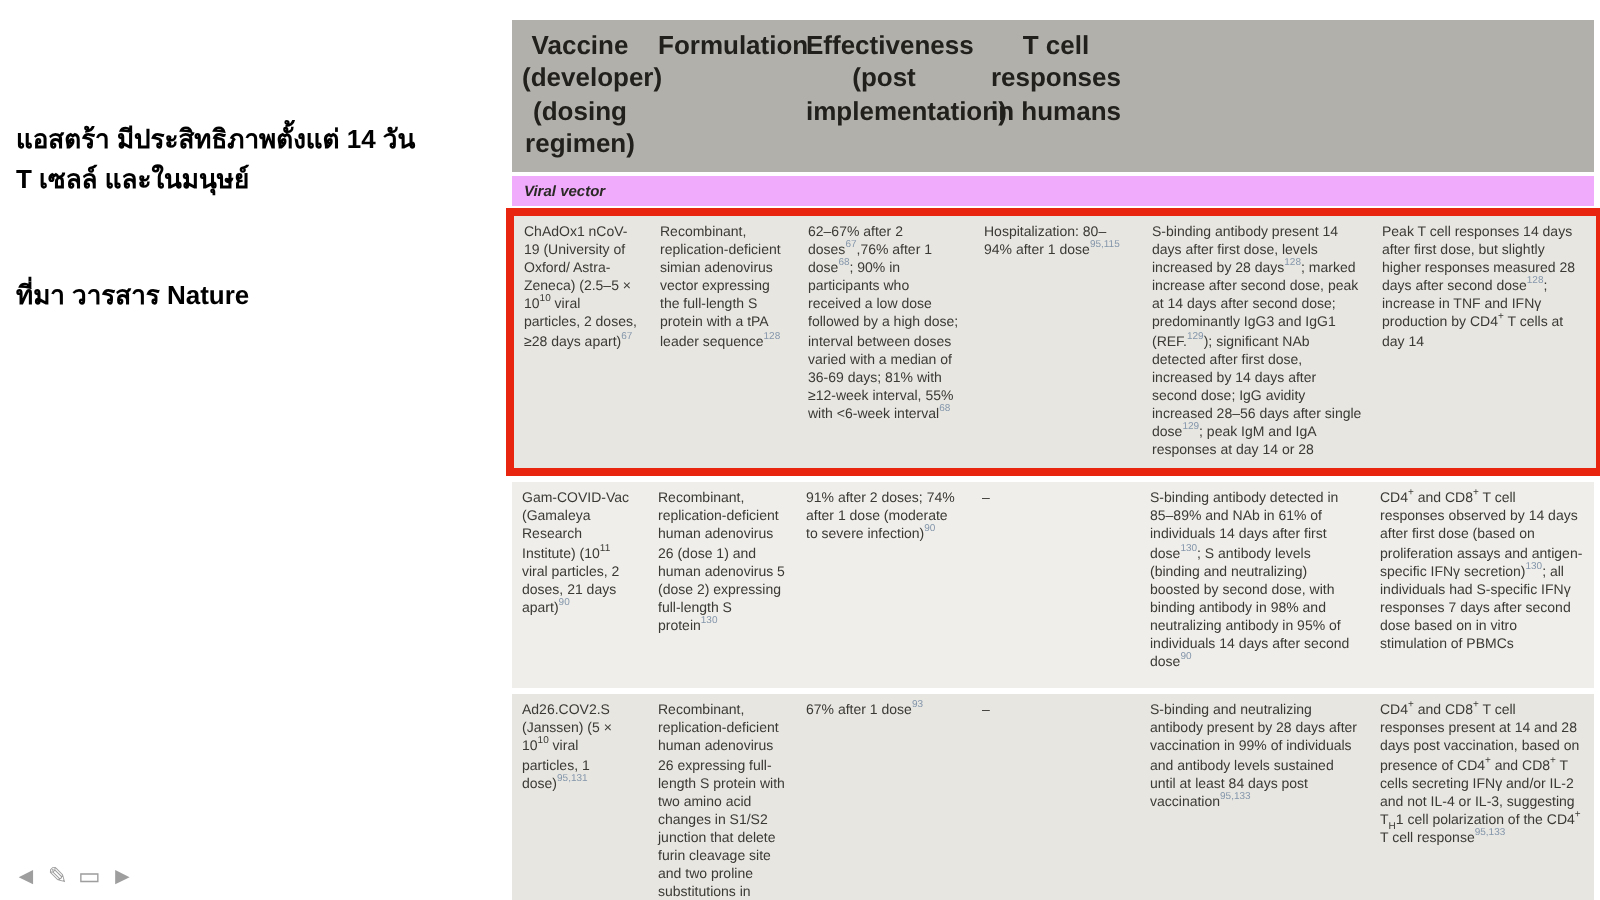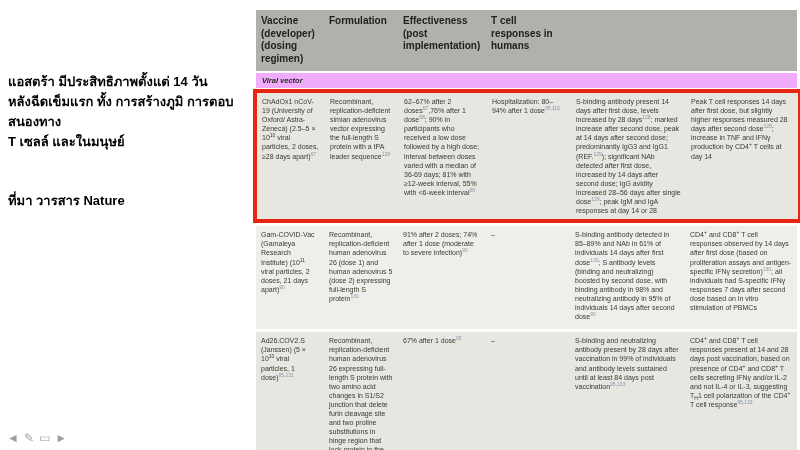--- a/index.html
+++ b/index.html
@@ -6,38 +6,38 @@
   html,body { margin:0; padding:0; }
   body {
     width:800px; height:450px; position:relative; overflow:hidden;
     background:#ffffff;
     font-family:"Liberation Sans", sans-serif;
     -webkit-font-smoothing:antialiased;
   }
 
   
   .annotation {
-    position:absolute; left:8px; top:72px; width:232px;
+    position:absolute; left:8px; top:60px; width:232px;
     font-weight:bold; font-size:13px; line-height:1.55; color:#000;
   }
   .annotation .src { margin-top:38px; }
 
   
   .tablewrap {
     position:absolute; left:256px; top:10px; width:541px;
     font-size:7px; color:#3a3933;
   }
   .grid6 {
     display:grid;
     grid-template-columns:68px 74px 88px 84px 115px 112px;
   }
   .thead { background:#b2b0aa; margin-bottom:2px; }
   .th {
-    padding:5px 5px 6px 5px; font-size:10px; font-weight:bold;
-    color:#21201c; line-height:1.25;
+    padding:5px 5px 6px 5px; font-size:13px; font-weight:bold;
+    color:#21201c; line-height:1.25;text-align:center;
   }
   .sectionrow {
     background:#f0abfc; padding:3px 6px 3px 6px; margin-bottom:1px;
     font-size:7.5px; font-weight:bold; font-style:italic; color:#2a2925;
   }
   .trow { margin-bottom:3px; }
   .trow .cell {
     padding:4px 5px; line-height:1.3; overflow:hidden;
   }
   .bg-a { background:#e7e6e1; }
@@ -59,21 +59,20 @@
     display:flex; gap:5px; align-items:center;
     color:#9e9e9e; font-size:12px;
   }
   .controls .ic { cursor:pointer; }
 </style>
 </head>
 <body>
 
 <div class="annotation">
   <div>แอสตร้า มีประสิทธิภาพตั้งแต่ 14 วัน</div>
-  <div>หลังฉีดเข็มแรก ทั้ง การสร้างภูมิ การตอบสนองทาง</div>
   <div>T เซลล์ และในมนุษย์</div>
   <div class="src">ที่มา วารสาร Nature</div>
 </div>
 
 <div class="tablewrap">
 
   <div class="grid6 thead">
     <div class="th">Vaccine (developer) (dosing regimen)</div>
     <div class="th">Formulation</div>
     <div class="th">Effectiveness (post implementation)</div>

